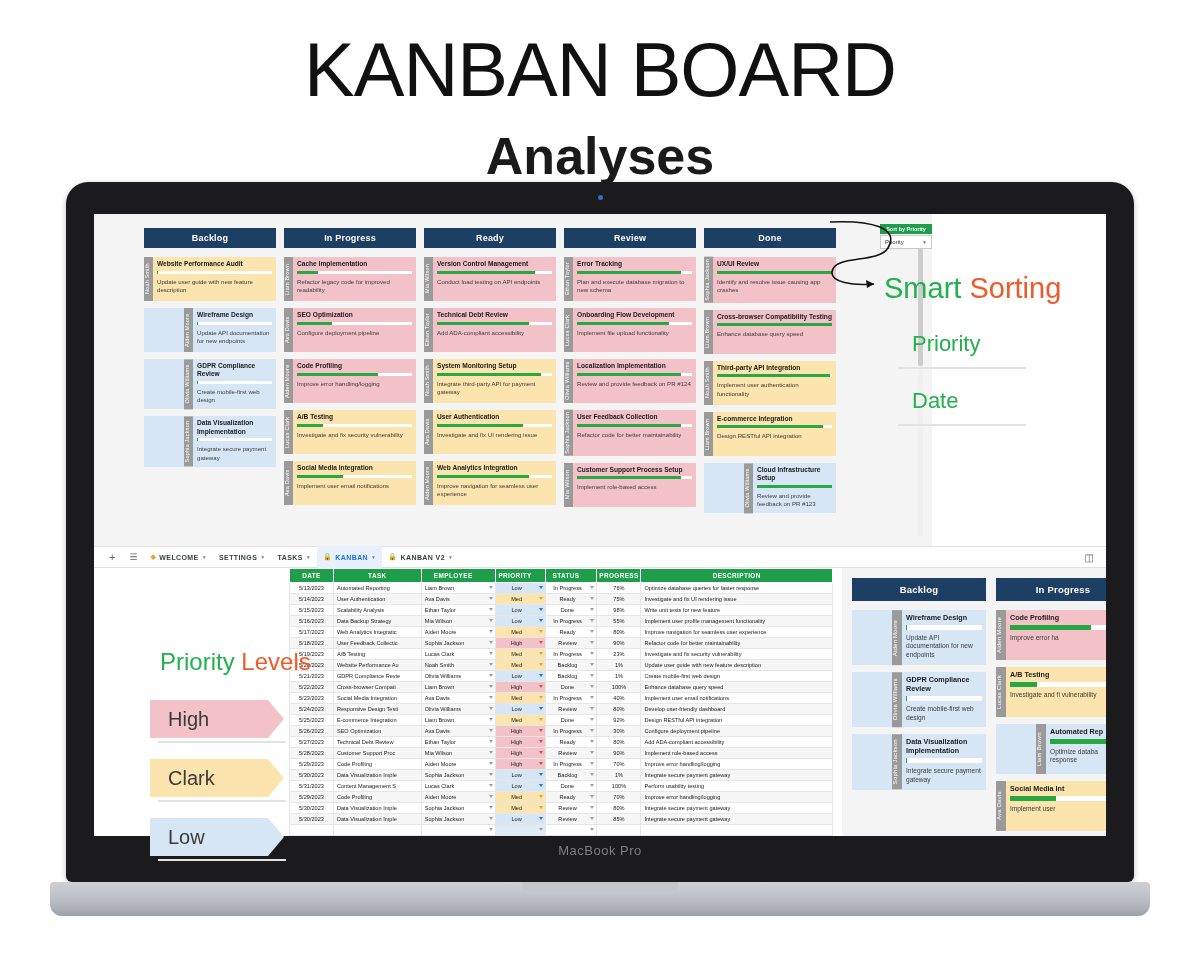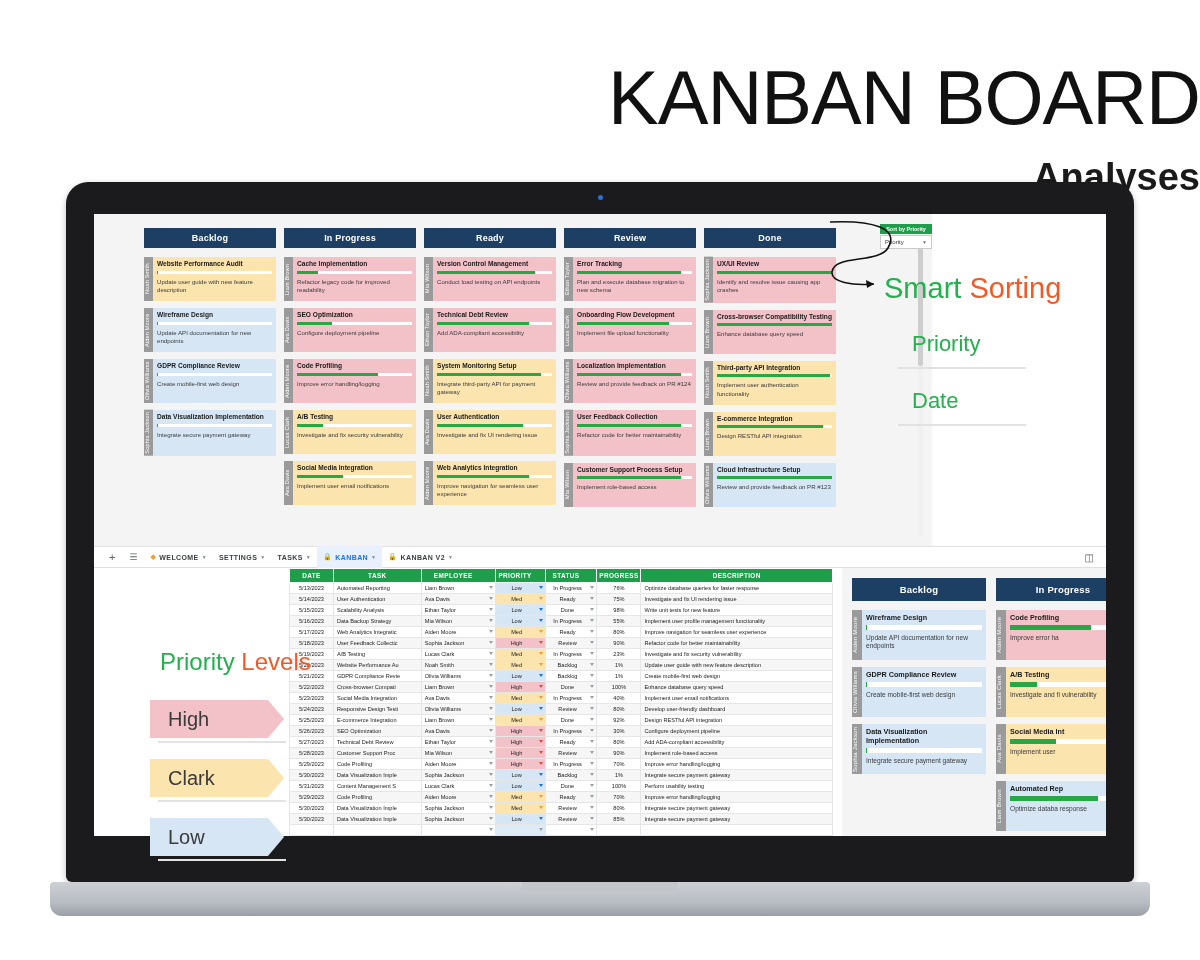--- a/index.html
+++ b/index.html
@@ -5,27 +5,27 @@
   * { box-sizing: border-box; }
   html, body { margin:0; padding:0; }
   body {
     width:1200px; height:960px;
     background:#ffffff;
     font-family:"Liberation Sans", sans-serif;
     position:relative; overflow:hidden;
   }
 
   
-  #header { text-align:right; padding-top:60px; }
+  #header { text-align:center; padding-top:32px; }
   #main-title {
     font-size:76px; font-weight:400; letter-spacing:-1px;
     color:#111; line-height:1.0; margin:0;
   }
   #sub-title {
-    font-size:38px; font-weight:600; color:#1a1a1a;
+    font-size:52px; font-weight:600; color:#1a1a1a;
     margin:22px 0 0 0; line-height:1;
   }
 
   
   #laptop { position:absolute; left:66px; top:182px; width:1068px; height:718px; }
   #laptop-lid {
     position:absolute; left:0; top:0; width:1068px; height:700px;
     background:#1b1b1d;
     border-radius:22px 22px 6px 6px;
     box-shadow:0 2px 6px rgba(0,0,0,.25);
@@ -76,21 +76,21 @@
     text-align:center; letter-spacing:.2px; padding:2px 0; overflow:hidden;
     flex-shrink:0;
   }
   .kb-content { flex:1; padding:3px 4px 5px 4px; }
   .kb-title { font-size:6.6px; font-weight:700; color:#1a1a1a; line-height:1.25; }
   .kb-bar { height:3px; background:#ffffff; margin:2.5px 0 4px 0; position:relative; }
   .kb-bar > i { display:block; height:100%; background:#28a745; }
   .kb-desc { font-size:6.1px; color:#3b3b3b; line-height:1.35; }
   .prio-high { background:#f2c2c8; }
   .prio-med  { background:#fbe4ad; }
-  .prio-low  { background:#d6e6f5; }
+  .prio-low  { background:#d6e6f5;padding-left:40px; }
 
   #sort-box { position:absolute; left:786px; top:10px; width:52px; }
   #sort-label {
     background:#1e9e4a; color:#fff; font-size:5.5px; font-weight:700;
     text-align:center; padding:2px 0;
   }
   #sort-select {
     background:#fff; border:1px solid #c9c9c9; font-size:6px;
     color:#333; padding:3px 4px; display:flex; justify-content:space-between;
     align-items:center; margin-top:1px;
@@ -847,48 +847,49 @@
                   <div class="kb-card prio-med">
                     <div class="kb-owner">Lucas Clark</div>
                     <div class="kb-content">
                       <div class="kb-title">A/B Testing</div>
                       <div class="kb-bar">
                         <i style="width: 23%;"></i>
                       </div>
                       <div class="kb-desc">Investigate and fi vulnerability</div>
                     </div>
                   </div>
+                  <div class="kb-card prio-low">
+                    <div class="kb-owner">Liam Brown</div>
+                    <div class="kb-content">
+                      <div class="kb-title">Automated Rep</div>
+                      <div class="kb-bar">
+                        <i style="width: 76%;"></i>
+                      </div>
+                      <div class="kb-desc">Optimize databa response</div>
+                    </div>
+                  </div>
                   <div class="kb-card prio-med">
                     <div class="kb-owner">Ava Davis</div>
                     <div class="kb-content">
                       <div class="kb-title">Social Media Int</div>
                       <div class="kb-bar">
                         <i style="width: 40%;"></i>
                       </div>
                       <div class="kb-desc">Implement user</div>
                     </div>
                   </div>
-                  <div class="kb-card prio-low">
-                    <div class="kb-owner">Liam Brown</div>
-                    <div class="kb-content">
-                      <div class="kb-title">Automated Rep</div>
-                      <div class="kb-bar">
-                        <i style="width: 76%;"></i>
-                      </div>
-                      <div class="kb-desc">Optimize databa response</div>
-                    </div>
-                  </div>
                 </div>
               </div>
             </div>
         </div>
       </div>
 
     </div>
 
+    <div id="laptop-brand">MacBook Pro</div>
   </div>
 
   <div id="laptop-base"></div>
   <div id="laptop-notch"></div>
 </div>
 
 <svg id="arrow-svg" width="80" height="75" viewBox="0 0 80 75">
   <path d="M4 4 C46 2, 74 10, 62 30 C52 46, 8 36, 6 54 C5 64, 26 68, 48 66" fill="none" stroke="#111" stroke-width="1.6"></path>
   <path d="M48 66 L40 62 L41 70 Z" fill="#111"></path>
 </svg>

